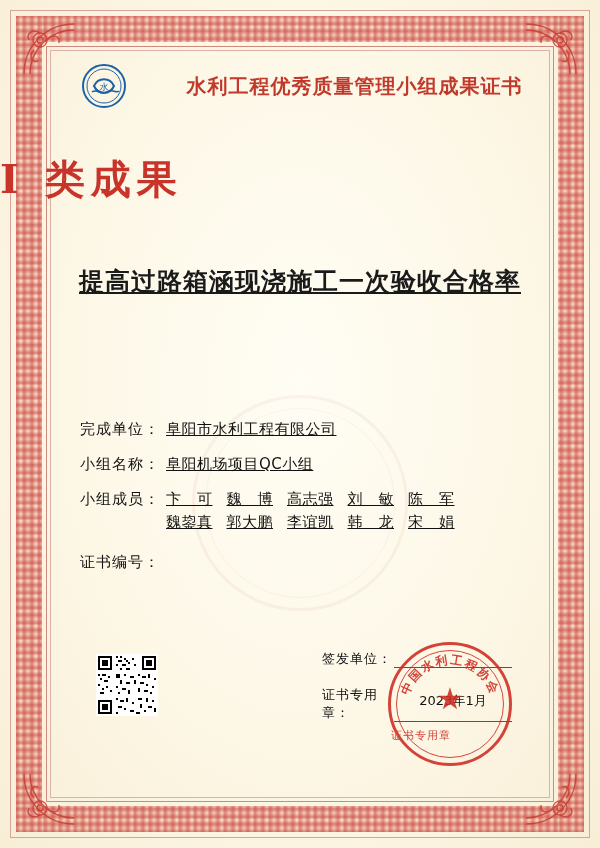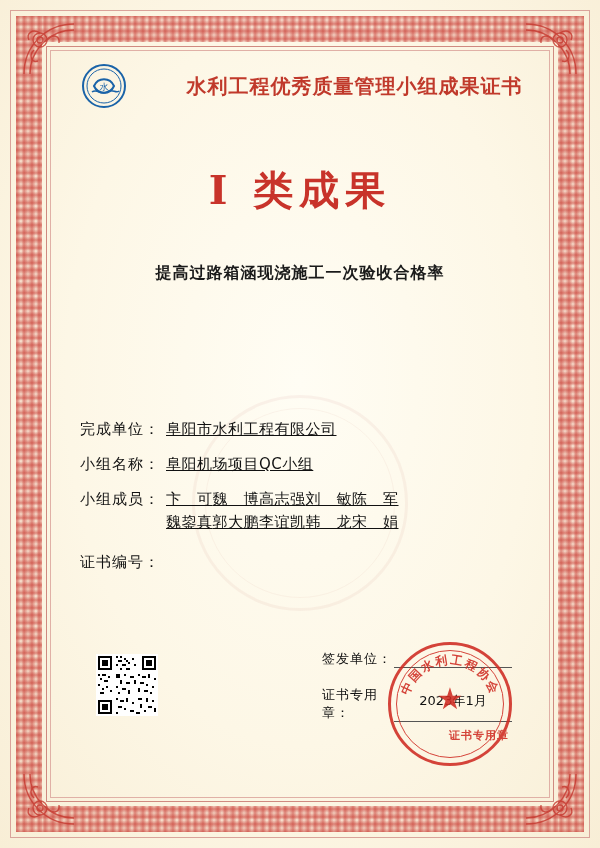--- a/index.html
+++ b/index.html
@@ -127,41 +127,41 @@
     font-size: 20px;
     font-weight: bold;
     color: #c0392b;
     letter-spacing: 1px;
     white-space: nowrap;
     margin-left: 41px;
   }
 
   .award-class {
     position: absolute;
-    top: 163px;
+    top: 152px;
     width: 100%;
-    text-align: center;
     font-size: 40px;
     font-weight: bold;
     color: #c8332a;
     letter-spacing: 6px;
     font-family: "DejaVu Serif", "Liberation Serif", serif;
   }
 
   .project-title {
     position: absolute;
     top: 258px;
     left: 70px;
     right: 70px;
     text-align: center;
-    font-size: 16px;
+    font-size: 25px;
     font-weight: bold;
     color: #1a1a1a;
     line-height: 1.9;
     letter-spacing: 1px;
+    text-decoration: underline;
   }
 
   .fields {
     position: absolute;
     top: 420px;
     left: 80px;
     right: 60px;
     font-size: 15px;
     color: #111;
   }
@@ -177,20 +177,21 @@
     font-size: 15px;
   }
   .field-value {
     flex: 1;
     letter-spacing: 0.5px;
     font-size: 15px;
     text-decoration: underline;
   }
   .members-line {
     display: flex;
+    gap: 14px;
   }
   .members-line.second {
     margin-top: 4px;
     padding-left: 0;
   }
   .member {
     white-space: nowrap;
   }
   .cert-no {
     margin-top: 21px;
@@ -263,23 +264,23 @@
     transform: translate(-50%, -50%);
     font-size: 30px;
     line-height: 1;
     color: #cf2b22;
   }
   .seal .seal-sub {
     position: absolute;
     left: 0;
     right: 0;
     bottom: 20px;
-    text-align: right;
+    text-align: left;
     font-size: 11px;
-    font-weight: bold;
+    font-weight: normal;
     letter-spacing: 1px;
   }
   .seal .seal-arc {
     position: absolute;
     left: 0; top: 0; width: 118px; height: 118px;
   }
   .seal .seal-arc text {
     font-size: 12px;
     font-weight: bold;
     fill: #cf2b22;

